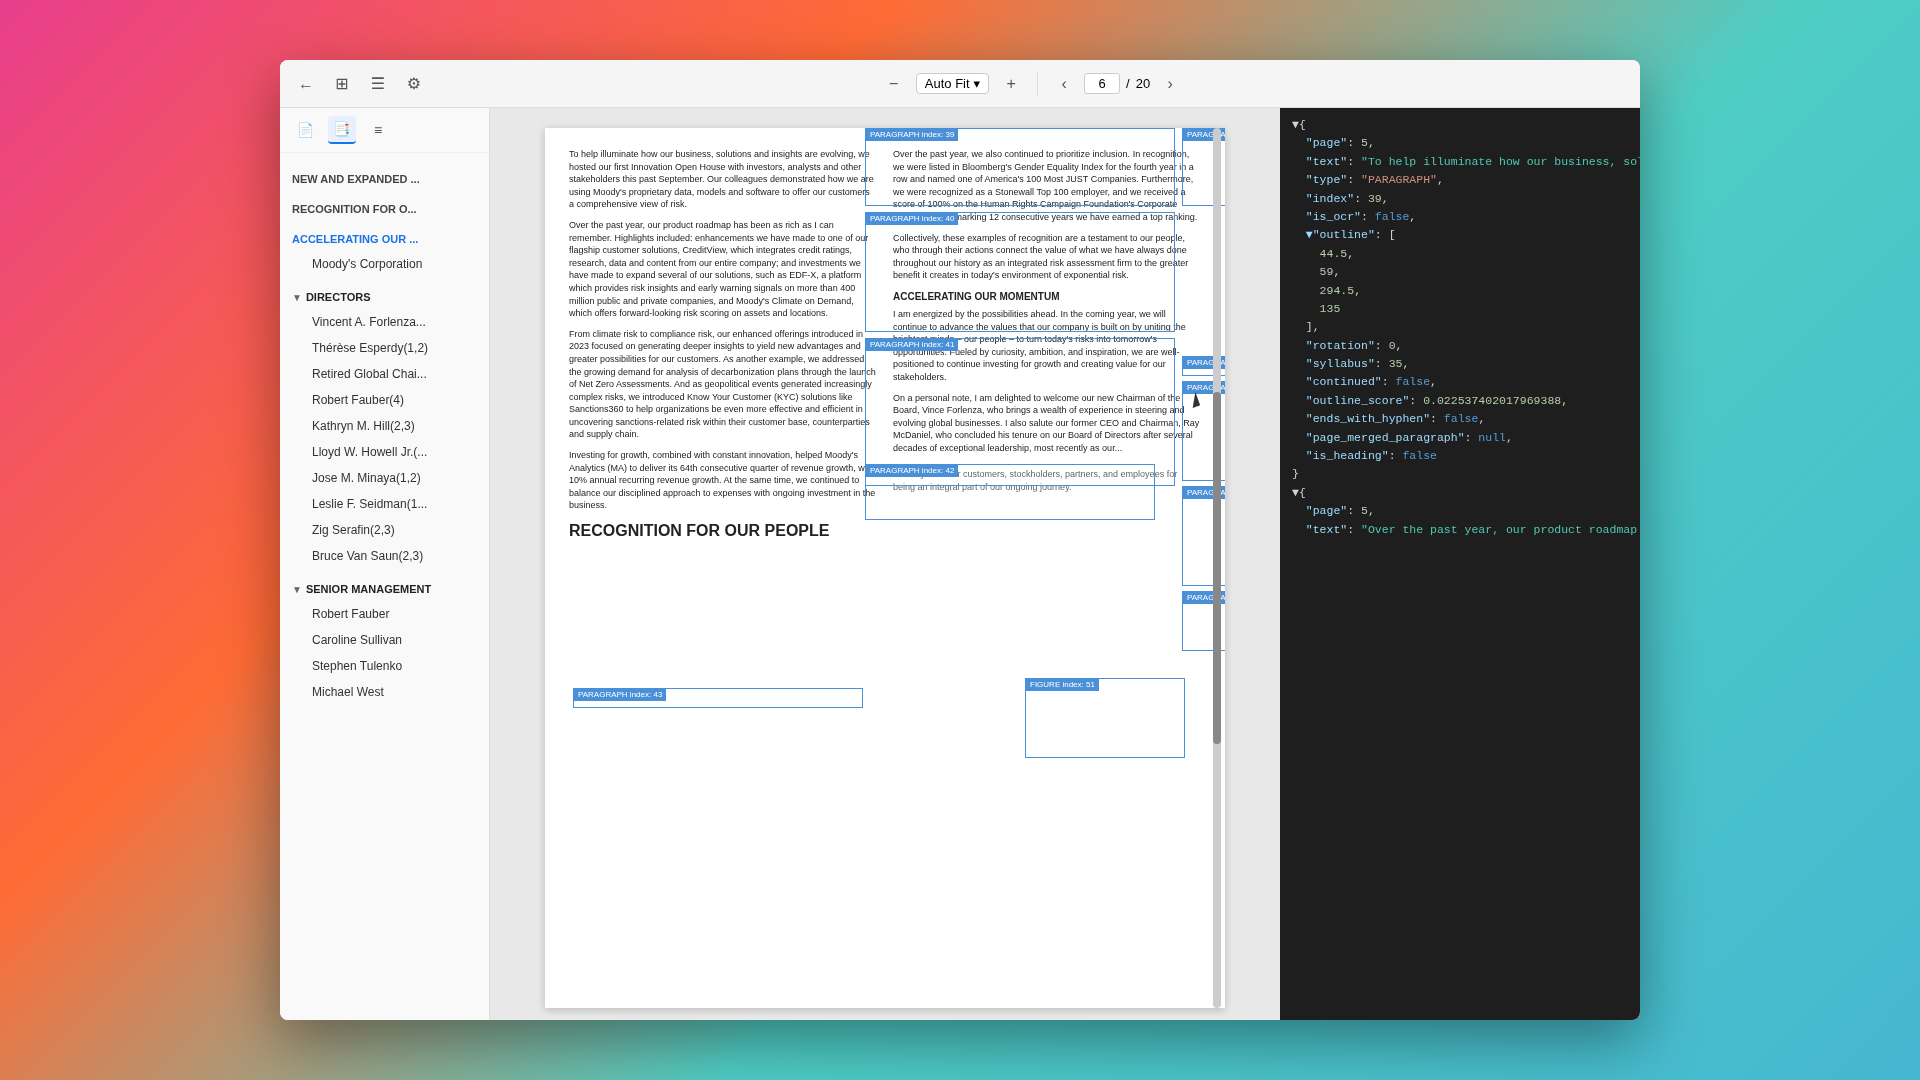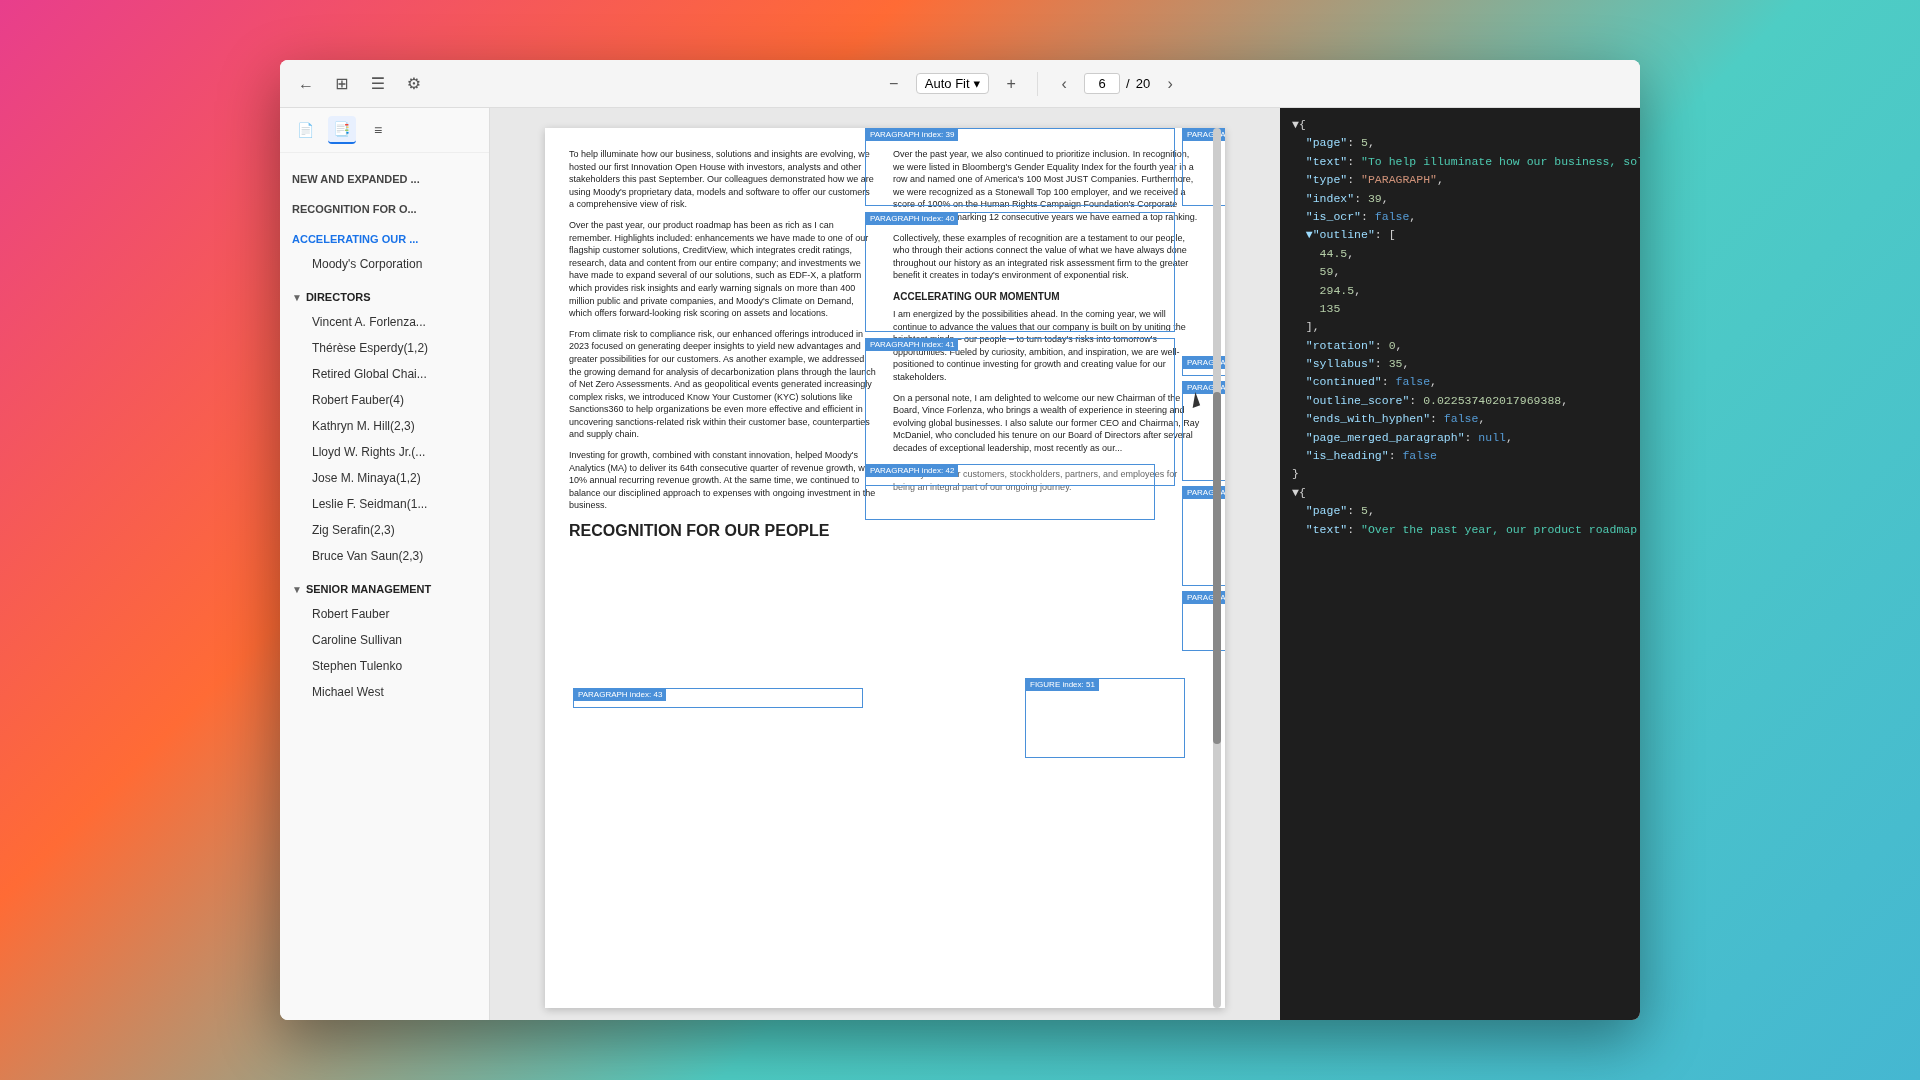--- a/index.html
+++ b/index.html
@@ -328,21 +328,21 @@
         <div class="nav-item sub-item">Moody's Corporation</div>
         <div class="nav-item group-header">
           <span class="chevron">▼</span>
           <span>DIRECTORS</span>
         </div>
         <div class="nav-item sub-item">Vincent A. Forlenza...</div>
         <div class="nav-item sub-item">Thérèse Esperdy(1,2)</div>
         <div class="nav-item sub-item">Retired Global Chai...</div>
         <div class="nav-item sub-item">Robert Fauber(4)</div>
         <div class="nav-item sub-item">Kathryn M. Hill(2,3)</div>
-        <div class="nav-item sub-item">Lloyd W. Rights Jr.(...</div>
+        <div class="nav-item sub-item">Lloyd W. Howell Jr.(...</div>
         <div class="nav-item sub-item">Jose M. Minaya(1,2)</div>
         <div class="nav-item sub-item">Leslie F. Seidman(1...</div>
         <div class="nav-item sub-item">Zig Serafin(2,3)</div>
         <div class="nav-item sub-item">Bruce Van Saun(2,3)</div>
         <div class="nav-item group-header">
           <span class="chevron">▼</span>
           <span>SENIOR MANAGEMENT</span>
         </div>
         <div class="nav-item sub-item">Robert Fauber</div>
         <div class="nav-item sub-item">Caroline Sullivan</div>

